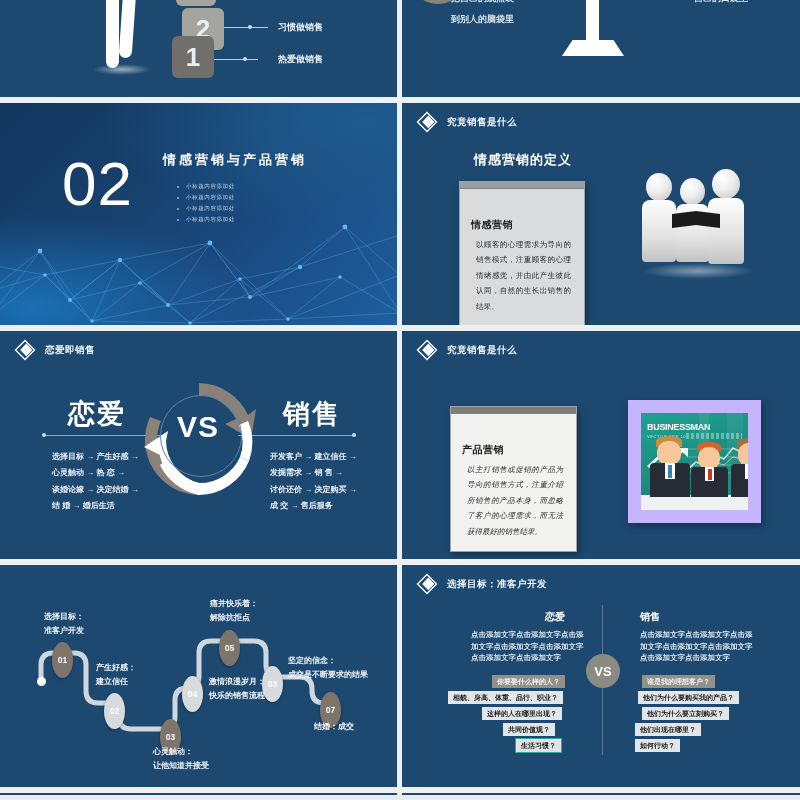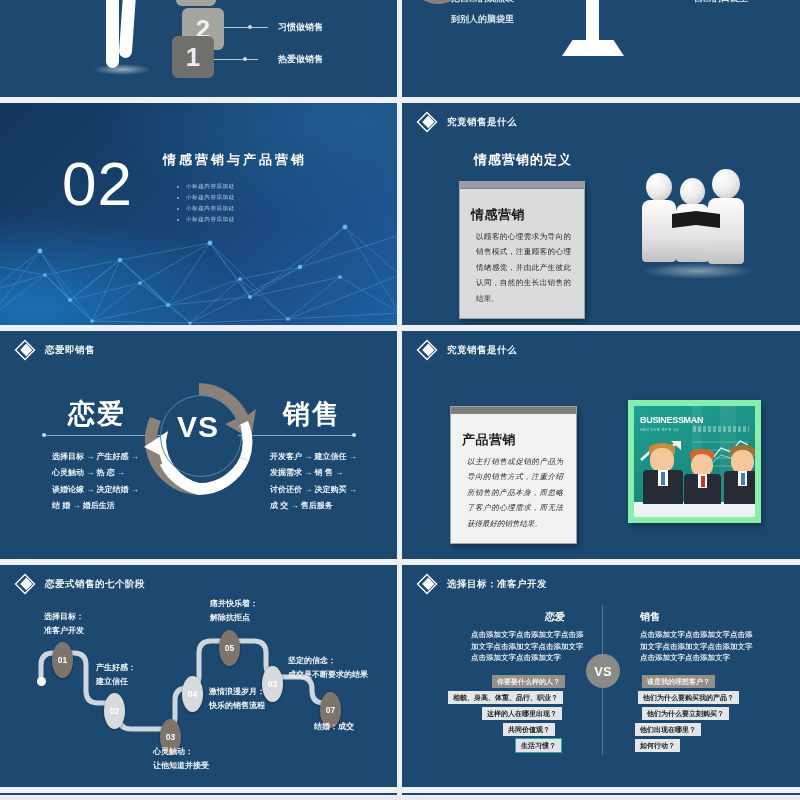--- a/index.html
+++ b/index.html
@@ -79,40 +79,40 @@
   .s3 .bul { position:absolute; left:186px; color:#b9cfe6; font-size:5.5px; letter-spacing:.6px; white-space:nowrap; }
   .s3 .buldot { position:absolute; left:177px; width:2px; height:2px; border-radius:50%; background:#9bb9d6; }
   .s3 .net { position:absolute; left:0; bottom:0; width:100%; height:120px; }
 
   
   .defcard {
     position:absolute; background:#d9dbdd; border:1px solid #9ea3a8;
     box-shadow: 2px 3px 6px rgba(0,0,0,.35);
   }
   .defcard .bar { height:7px; background:#9a9ea3; border-bottom:1px solid #7f8489; }
-  .defcard .ttl { color:#1b1b1b; font-size:13px; font-weight:bold; padding:17px 0 5px 11px; letter-spacing:.5px; }
+  .defcard .ttl { color:#1b1b1b; font-size:10px; font-weight:bold; padding:17px 0 5px 11px; letter-spacing:.5px;margin-top:12px; }
   .defcard .bdy { color:#2a2a2a; font-size:7.5px; line-height:2.05; padding:0 13px 12px 16px; text-align:justify; }
   .slidebig-title {
     position:absolute; color:#ffffff; font-size:13px; font-weight:bold; letter-spacing:1px;
   }
   .slidebig-title.ital { font-style:italic;margin-top:48px; }
 
   
   .ppl { position:absolute; }
   .ppl .head { position:absolute; border-radius:50%;
       background:radial-gradient(circle at 35% 30%, #ffffff 0%, #ededed 45%, #bdbdbd 100%); }
   .ppl .body { position:absolute; border-radius:8px 8px 4px 4px;
       background:linear-gradient(180deg,#fdfdfd 0%,#e2e2e2 60%,#c2c2c2 100%); }
   .ppl .shadow { position:absolute; border-radius:50%;
       background:radial-gradient(ellipse at center, rgba(255,255,255,.45) 0%, rgba(255,255,255,0) 70%); }
   .ppl .book { position:absolute; background:#1a1a1a;
       clip-path: polygon(0 18%, 50% 0, 100% 18%, 100% 100%, 50% 82%, 0 100%); }
 
   
-  .poster { position:absolute; background:#86efac; padding:6px; box-shadow:2px 3px 7px rgba(0,0,0,.35); }
+  .poster { position:absolute; background:#c4b5fd; padding:13px; box-shadow:2px 3px 7px rgba(0,0,0,.35); }
   .poster .inner { width:100%; height:100%; background:linear-gradient(160deg,#21a091 0%,#1a8d80 55%,#16776c 100%); position:relative; overflow:hidden; }
   .poster .bmtitle { position:absolute; left:6px; top:9px; color:#ffffff; font-size:9px; font-weight:bold; letter-spacing:-.3px; }
   .poster .bmsub { position:absolute; left:6px; top:21px; color:#bfe6df; font-size:4px; letter-spacing:.6px; }
   .poster .arrow { position:absolute; left:6px; top:34px; width:52px; height:22px; }
   .poster .chartbox { position:absolute; right:6px; top:28px; width:56px; height:34px; }
   .poster .dline { position:absolute; right:6px; top:20px; width:56px; height:6px;
       background:repeating-linear-gradient(90deg, rgba(255,255,255,.35) 0 3px, transparent 3px 5px); }
   .poster .guy { position:absolute; bottom:14px; }
   .poster .guy .h { position:absolute; border-radius:46% 46% 42% 42%; }
   .poster .guy .hair { position:absolute; border-radius:50% 50% 0 0; }
@@ -395,29 +395,20 @@
         </div>
       </div>
     </div>
   </div>
 
   <div class="gut"></div>
   <div class="gut"></div>
   <div class="gut"></div>
 
   <div class="slide stg">
-    <div class="hdr">
-      <span class="diamond">
-        <svg width="22" height="22" viewBox="0 0 22 22">
-          <path d="M11 1.5 L20.5 11 L11 20.5 L1.5 11 Z" fill="none" stroke="#ffffff" stroke-width="1.3"></path>
-          <path d="M12.3 4.6 L18.4 10.9 L12.3 17.2 L6.2 10.9 Z" fill="#ffffff"></path>
-        </svg>
-      </span>
-      <span class="hdr-title">恋爱式销售的七个阶段</span>
-    </div>
 
     <svg style="position:absolute; left:0; top:0; width:397px; height:222px;" viewBox="0 0 397 222">
       <path d="M41 117 L41 100 Q41 88 53 88 L53 88 Q65 88 65 88 L74 88 Q86 88 86 100 L86 126 Q86 138 98 138 L107 138 Q119 138 119 150 L119 152 Q119 164 131 164 L163 164 Q175 164 175 152 L175 135 Q175 123 187 123 L187 123 Q199 123 199 111 L199 88 Q199 76 211 76 L254 76 Q266 76 266 88 L266 100 Q266 112 278 112 L300 112 Q312 112 312 124 L312 126 Q312 138 324 138 L330 138" stroke="#e2e6ea" stroke-width="5" fill="none" stroke-linecap="round" stroke-linejoin="round" opacity="0.9"></path>
     </svg>
     <div class="startdot" style="left:37px; top:112px;"></div>
 
     <div class="node dk" style="left:52px;  top:77px;">01</div>
     <div class="node lt" style="left:104px; top:128px;">02</div>
     <div class="node dk" style="left:160px; top:154px;">03</div>
     <div class="node lt" style="left:182px; top:111px;">04</div>
@@ -430,21 +421,21 @@
       <div>准客户开发</div>
     </div>
     <div class="cap" style="left:96px; top:96px;">
       <div>产生好感：</div>
       <div>建立信任</div>
     </div>
     <div class="cap" style="left:153px; top:180px;">
       <div>心灵触动：</div>
       <div>让他知道并接受</div>
     </div>
-    <div class="cap" style="left:209px; top:120px;">
+    <div class="cap" style="left:209px; top:110px;">
       <div>激情浪漫岁月：</div>
       <div>快乐的销售流程</div>
     </div>
     <div class="cap" style="left:210px; top:32px;">
       <div>痛并快乐着：</div>
       <div>解除抗拒点</div>
     </div>
     <div class="cap" style="left:288px; top:89px;">
       <div>坚定的信念：</div>
       <div>成交是不断要求的结果</div>

